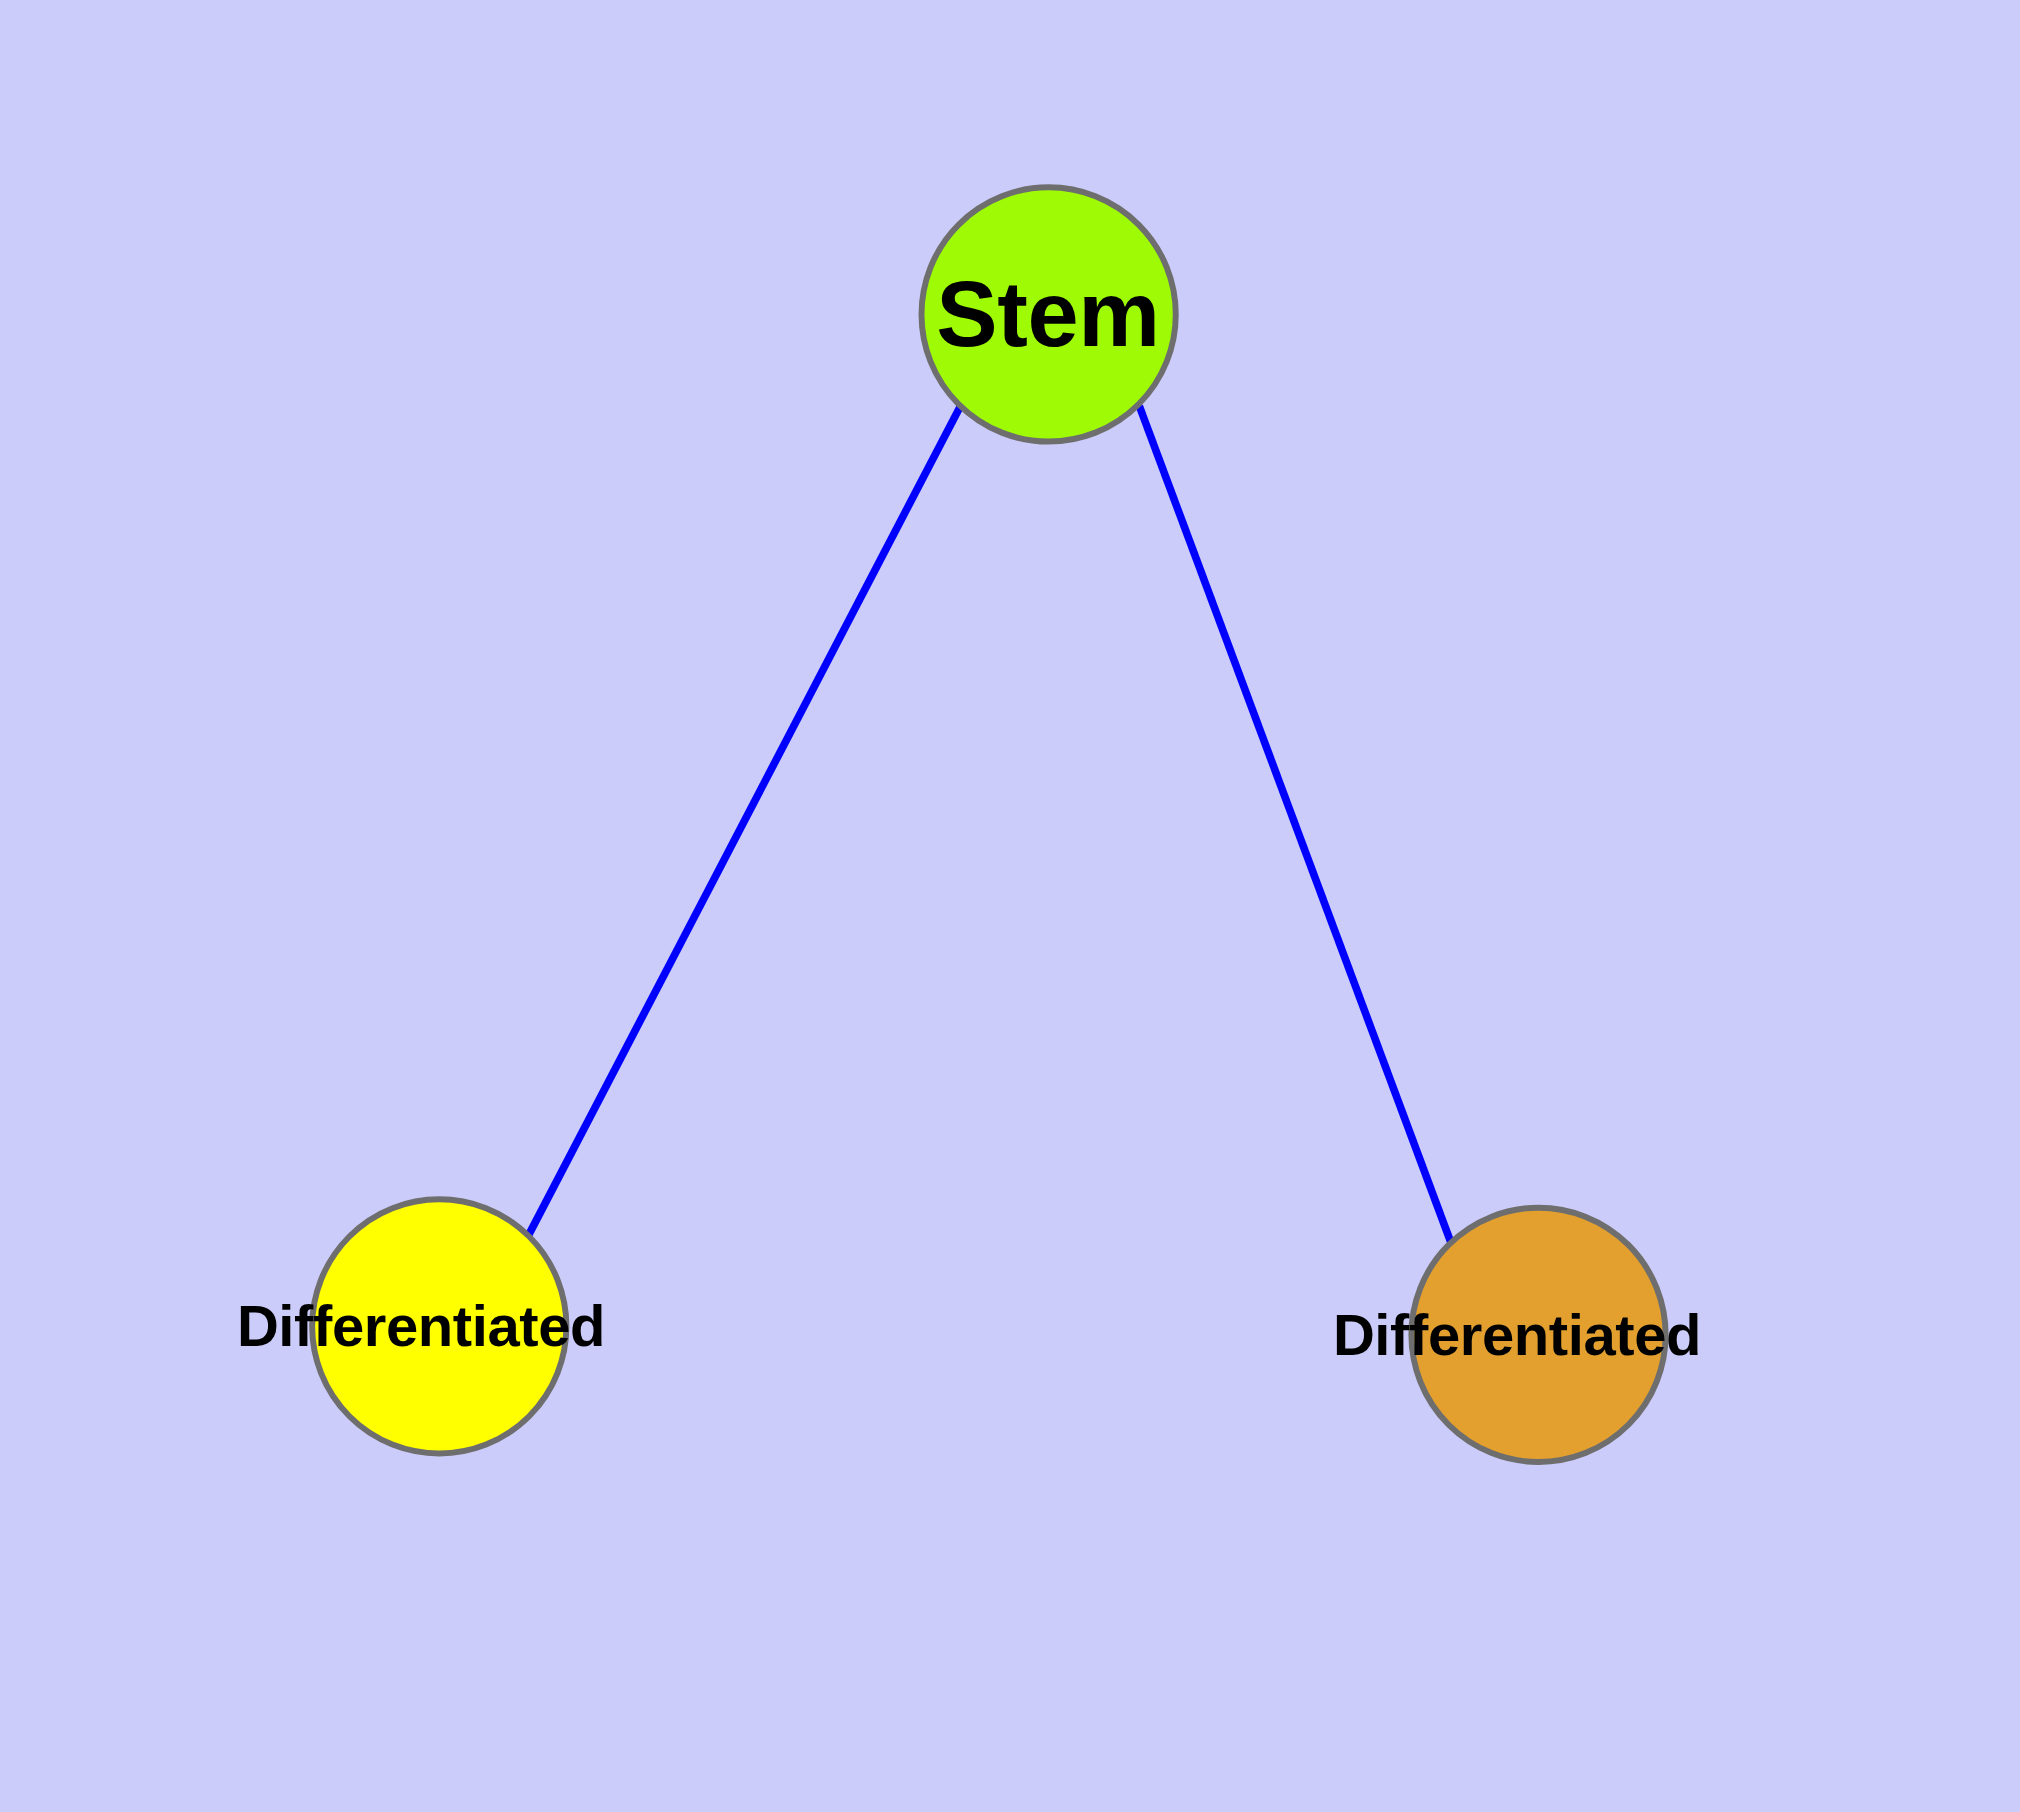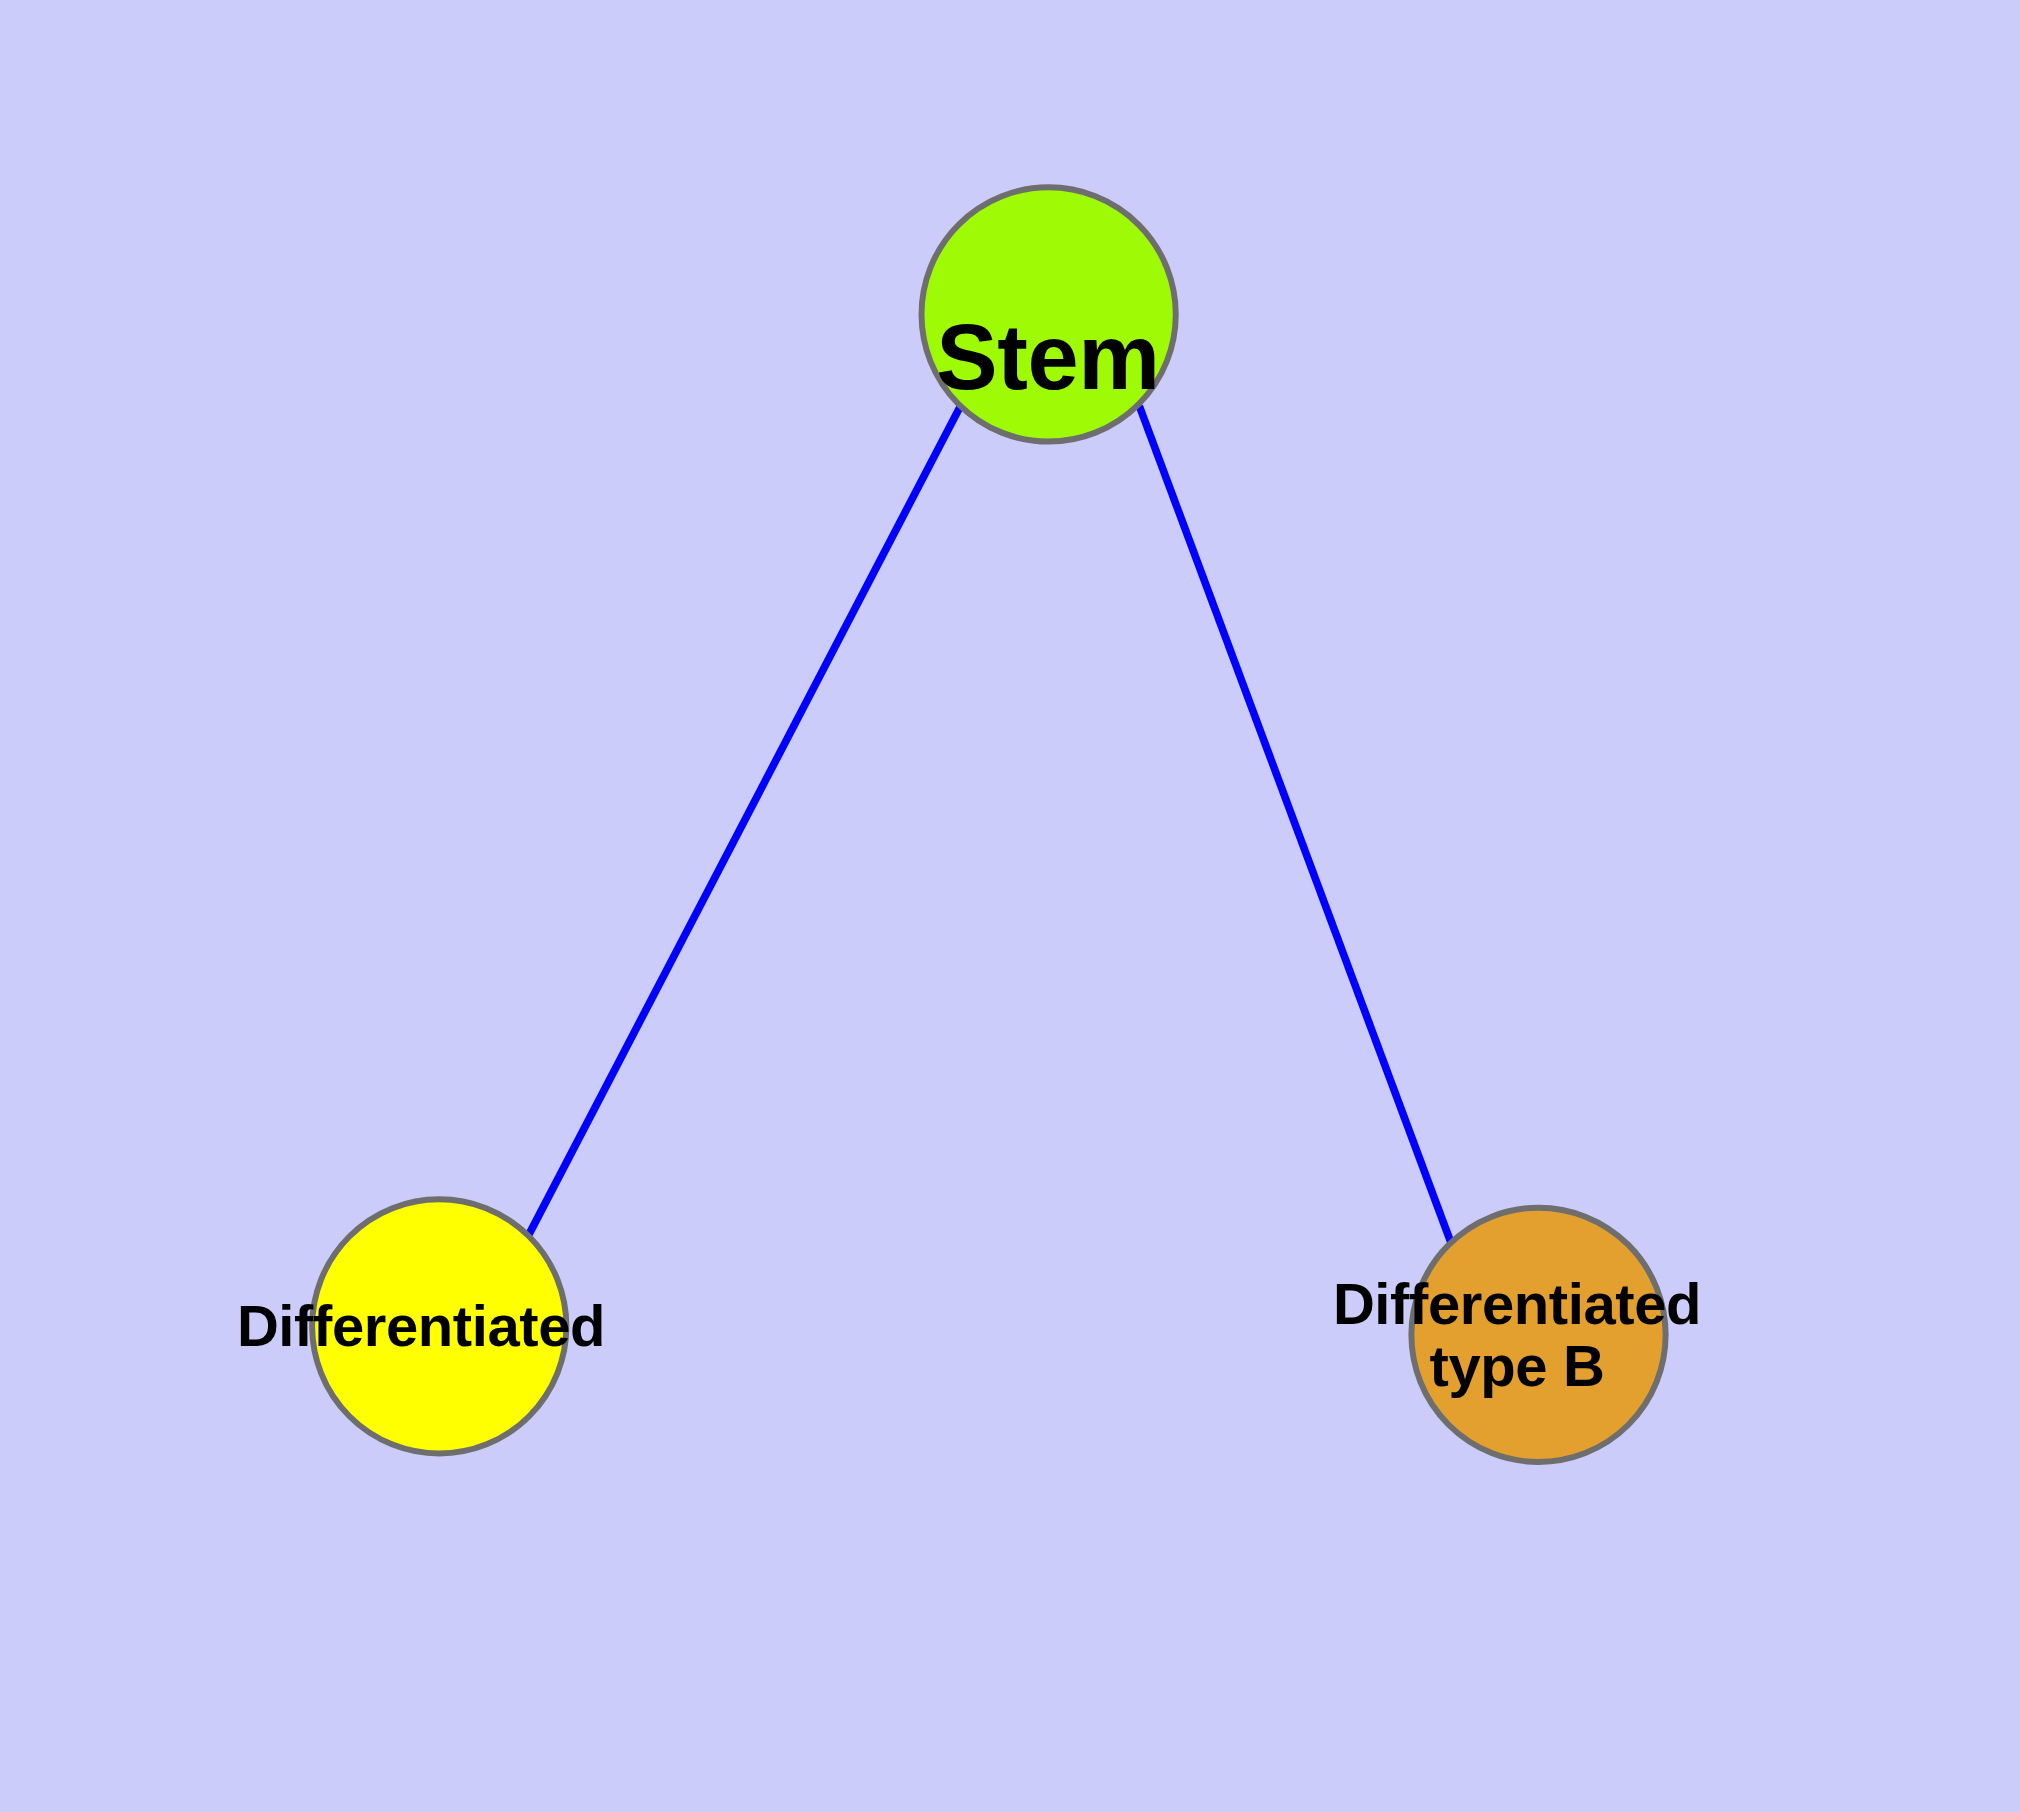--- a/index.html
+++ b/index.html
@@ -60,18 +60,18 @@
         <line x1="1133" y1="479" x2="622" y2="1460" stroke="#0000ff" class="edge-line"></line>
         <line x1="1344" y1="479" x2="1712" y2="1467" stroke="#0000ff" class="edge-line"></line>
       </g>
     <g id="nodes-group">
         <circle cx="1237" cy="371" r="150" fill="#9efb05" stroke="#6e6e6e" class="node-circle"></circle>
         <circle cx="518" cy="1565" r="150" fill="#ffff00" stroke="#6e6e6e" class="node-circle"></circle>
         <circle cx="1815" cy="1575" r="150" fill="#e3a02e" stroke="#6e6e6e" class="node-circle"></circle>
       </g>
   </svg>
   <div id="labels-layer">
-      <div class="node-label single" style="left: 1048px; top: 314px; color: rgb(0, 0, 0); margin-top: 43px;"><div>Stem</div></div>
+      <div class="node-label single" style="left: 1048px; top: 314px; color: rgb(0, 0, 0);"><div>Stem</div></div>
       <div class="node-label" style="left: 421px; top: 1326px; color: rgb(0, 0, 0);"><div>Differentiated</div></div>
-      <div class="node-label" style="left: 1517px; top: 1335px; color: rgb(0, 0, 0);"><div>Differentiated</div><div>type B</div></div>
+      <div class="node-label" style="left: 1517px; top: 1335px; color: rgb(0, 0, 0);"><div>Differentiated</div></div>
     </div>
 </div>
 
 
 </body></html>

